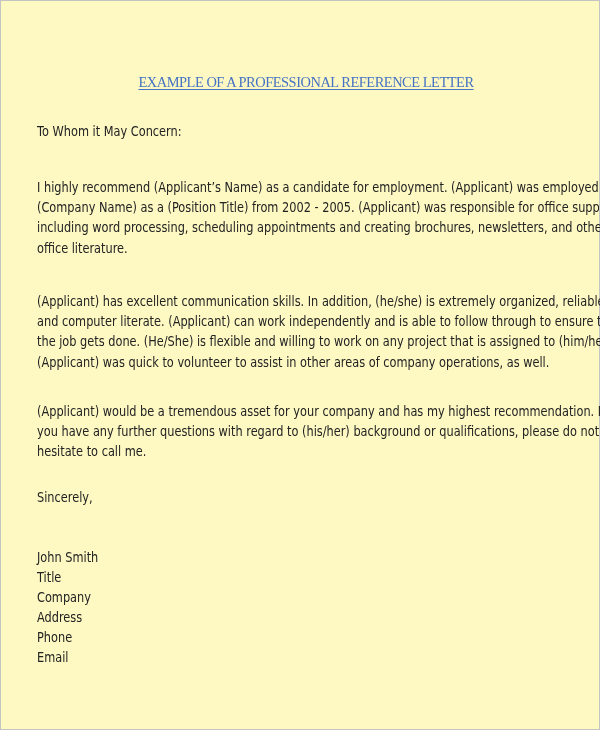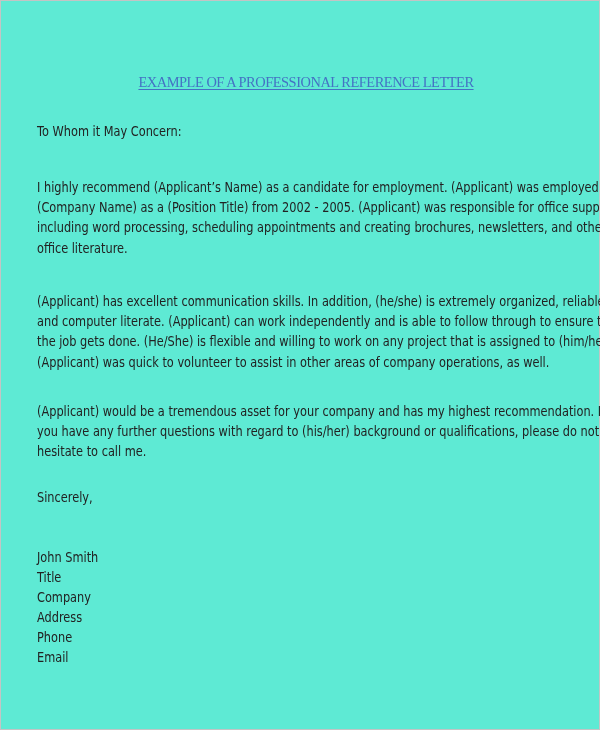--- a/index.html
+++ b/index.html
@@ -13,21 +13,21 @@
       position: relative;
       overflow: hidden;
     }
     .page {
       position: absolute;
       left: 0;
       top: 0;
       width: 598px;
       height: 728px;
       border: 1px solid #c4c4c4;
-      background: #5eead4;
+      background: #fef9c3;
     }
     .title {
       position: absolute;
       left: 0;
       top: 72px;
       width: 610px;
       text-align: center;
       font-family: "Liberation Serif", "DejaVu Serif", serif;
       font-size: 15.5px;
       color: #4472c4;

